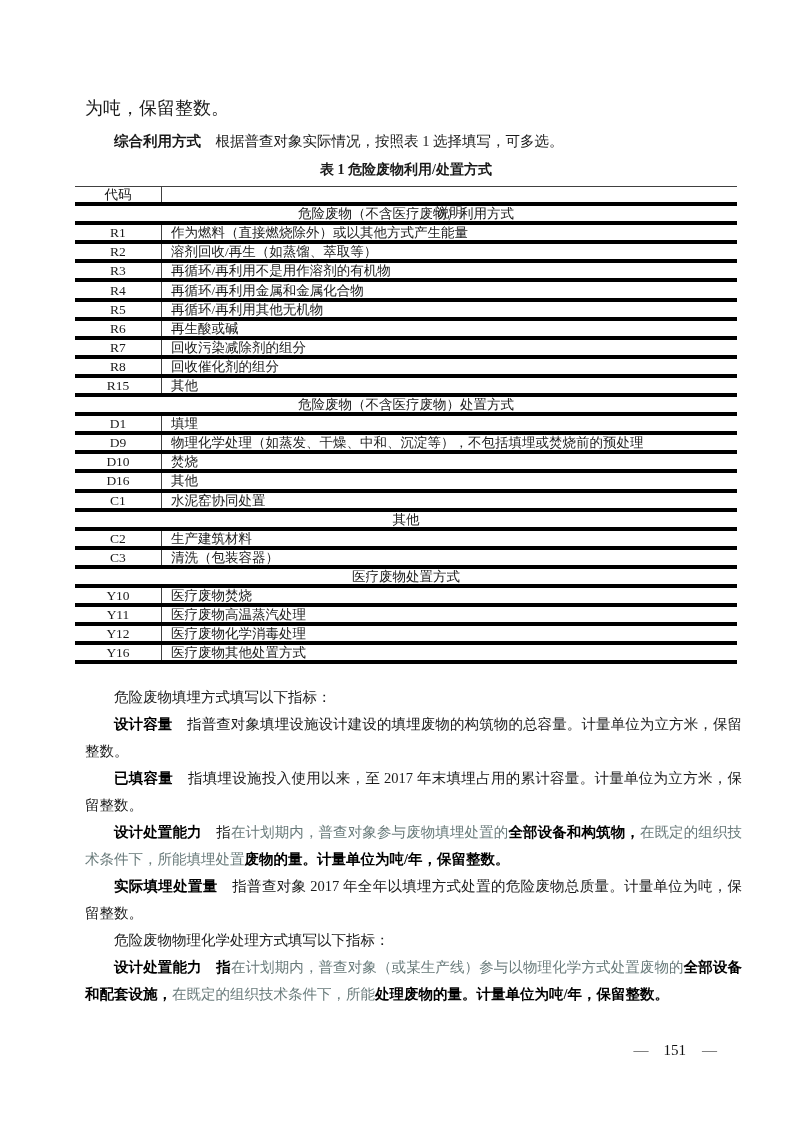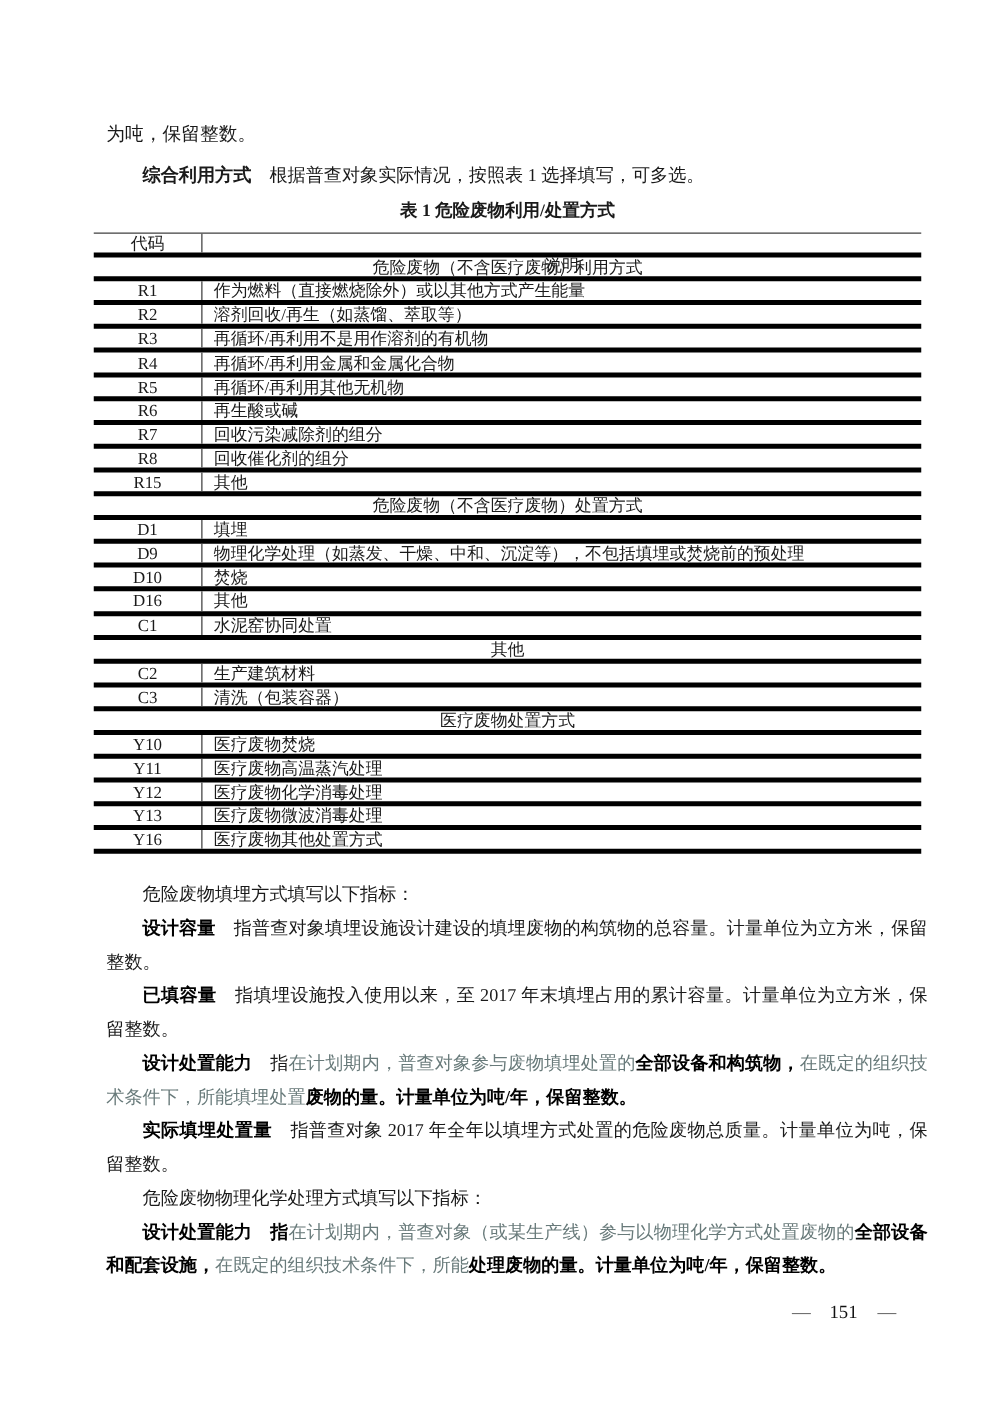--- a/index.html
+++ b/index.html
@@ -8,21 +8,21 @@
     width: 800px; height: 1131px;
     background: #ffffff;
     font-family: "Liberation Serif", "DejaVu Serif", serif;
     color: #1a1a1a;
     position: relative;
     overflow: hidden;
   }
   .page { padding: 95px 60px 0 85px; }
 
   .cont-line {
-    margin: 0; font-size: 15px; line-height: 27px;
+    margin: 0; font-size: 18px; line-height: 27px;
   }
   .usage-para {
     margin: 6px 0 0 0; font-size: 14.5px; line-height: 27px;
     text-indent: 2em;
   }
   .lead-b { font-weight: bold; }
 
   .tbl-title {
     width: 662px; margin: 4px 0 5px -10px;
     text-align: center; font-size: 14px; font-weight: bold;
@@ -167,24 +167,20 @@
         <div class="c-code">Y10</div>
         <div class="c-desc">医疗废物焚烧</div>
       </div>
       <div class="trow data">
         <div class="c-code">Y11</div>
         <div class="c-desc">医疗废物高温蒸汽处理</div>
       </div>
       <div class="trow data">
         <div class="c-code">Y12</div>
         <div class="c-desc">医疗废物化学消毒处理</div>
-      </div>
-      <div class="trow data">
-        <div class="c-code">Y13</div>
-        <div class="c-desc">医疗废物微波消毒处理</div>
       </div>
       <div class="trow data">
         <div class="c-code">Y16</div>
         <div class="c-desc">医疗废物其他处置方式</div>
       </div>
     </div>
 
   <div class="defs" id="paras">
       <p class="para"><span class="s-n">危险废物填埋方式填写以下指标：</span></p>
       <p class="para"><span class="s-b">设计容量</span><span class="s-n">　指普查对象填埋设施设计建设的填埋废物的构筑物的总容量。计量单位为立方米，保留整数。</span></p>

